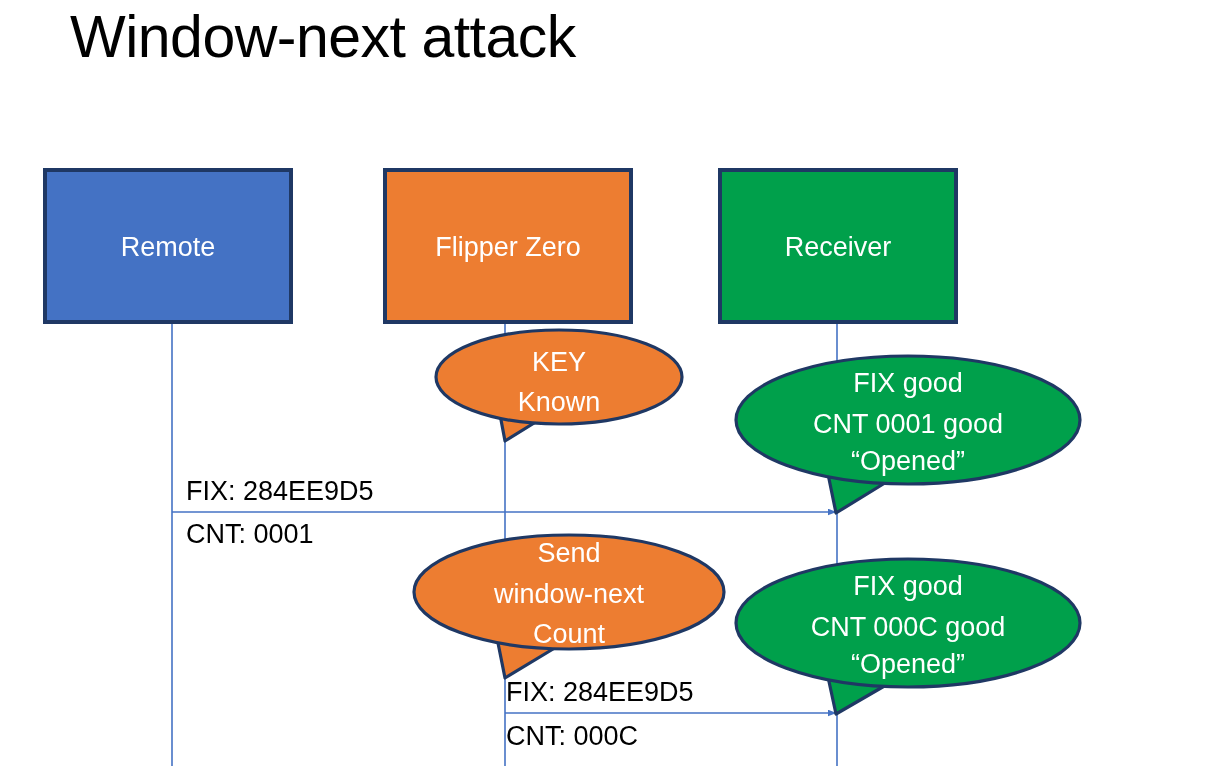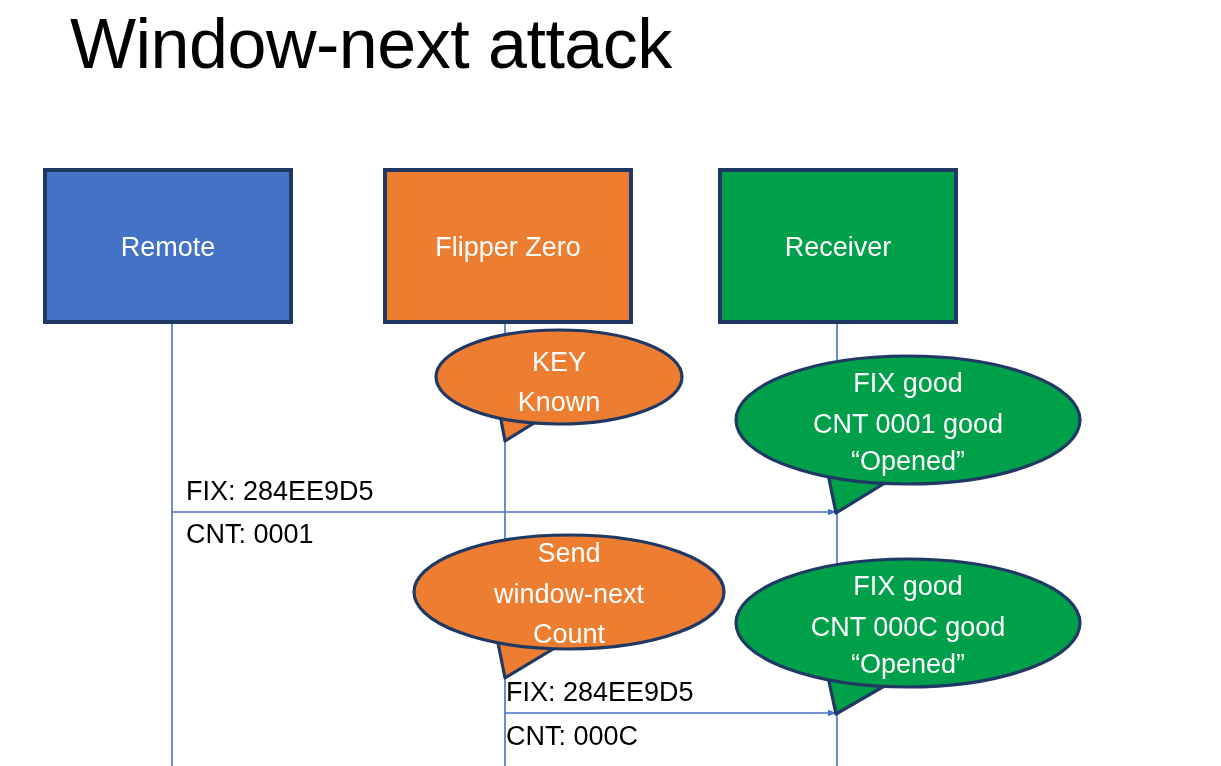--- a/index.html
+++ b/index.html
@@ -19,21 +19,21 @@
     position: relative;
     width: 1221px;
     height: 766px;
     background: #ffffff;
     overflow: hidden;
   }
   #slide-title {
     position: absolute;
     left: 70px;
     top: 4px;
-    font-size: 70px;
+    font-size: 59px;
     font-weight: 300;
     letter-spacing: -0.5px;
     color: #000000;
     white-space: nowrap;
     line-height: 1.15;
   }
   #diagram-svg {
     position: absolute;
     left: 0;
     top: 0;

